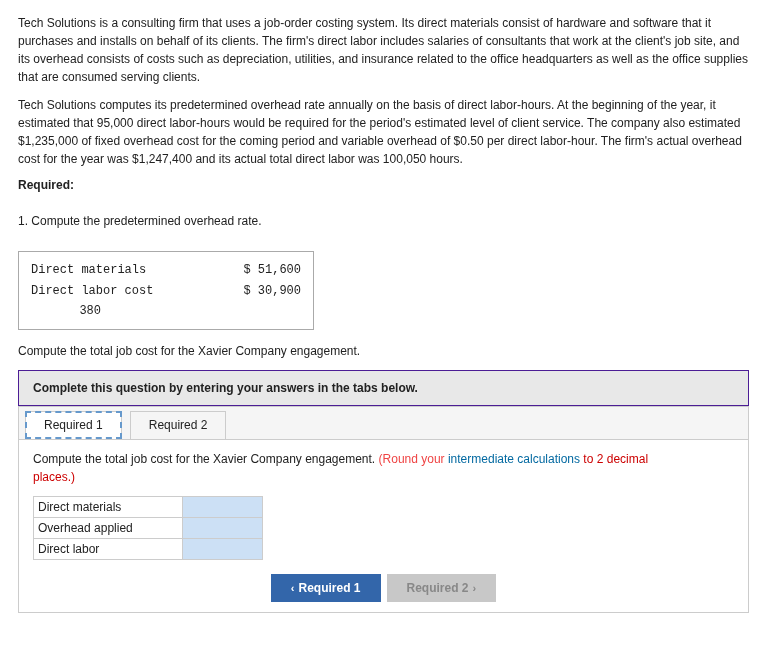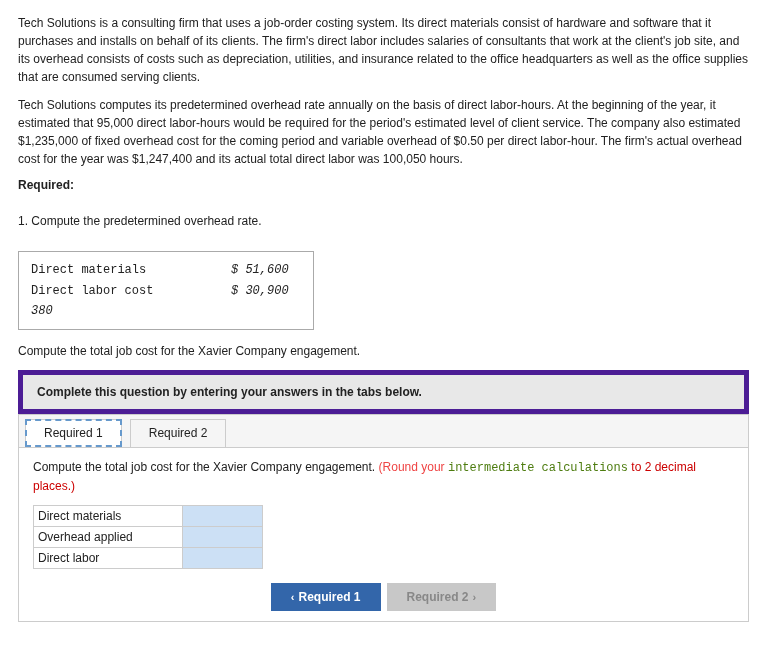--- a/index.html
+++ b/index.html
@@ -26,30 +26,30 @@
       display: inline-block;
       font-family: 'Courier New', monospace;
       font-size: 12px;
       line-height: 1.7;
     }
     .data-table-row {
       display: flex;
       gap: 30px;
     }
     .data-table-label { width: 170px; }
-    .data-table-value { text-align: left; min-width: 70px; font-style: italic; }
+    .data-table-value { text-align: right; min-width: 70px; }
 
     .compute-text {
       margin-bottom: 12px;
       font-size: 12px;
     }
 
     .complete-box {
       background: #e8e8e8;
-      border: 5px solid #4c1d95;
+      border: 1px solid #4c1d95;
       padding: 10px 14px;
       margin-bottom: 0;
       font-size: 12px;
     }
     .complete-box-text { font-weight: bold; }
 
     .tabs-container {
       border: 1px solid #ccc;
       margin-bottom: 0;
     }
@@ -192,21 +192,21 @@
 
 
 <div class="tabs-container">
   <div class="tabs-header">
     <div class="tab active">Required 1</div>
     <div class="tab">Required 2</div>
   </div>
   <div class="tab-content">
     <p class="instruction-text">
       <span>Compute the total job cost for the Xavier Company engagement.</span>
-      <span class="round-note"> <span style="color:#ef4444;">(Round your</span> <span style="color:#4d7c0f;font-family:Liberation Mono, monospace;">intermediate calculations</span> <span style="color:#cc0000;">to 2 decimal</span></span>
+      <span class="round-note"> <span style="color:#ef4444;">(Round your</span> <span style="color:#0369a1;">intermediate calculations</span> <span style="color:#cc0000;">to 2 decimal</span></span>
       <br><span class="round-note" style="color:#cc0000;">places.)</span>
     </p>
 
     <table class="cost-table">
       <tbody>
         <tr>
           <td class="label-col">Direct materials</td>
           <td class="input-col">
             <input type="text" value="" style="">
           </td>

